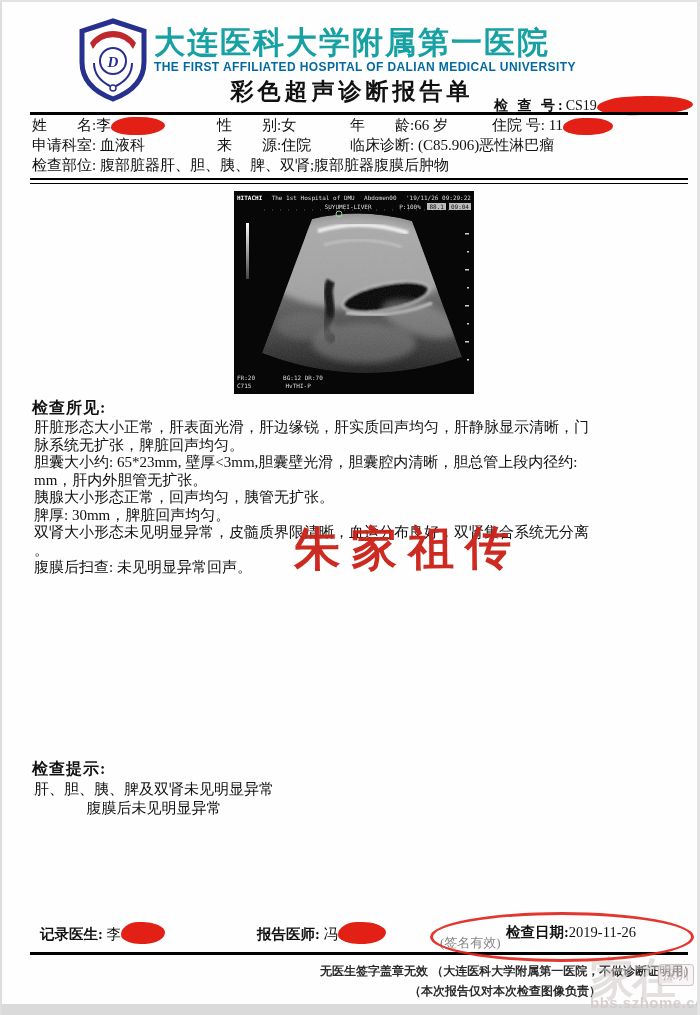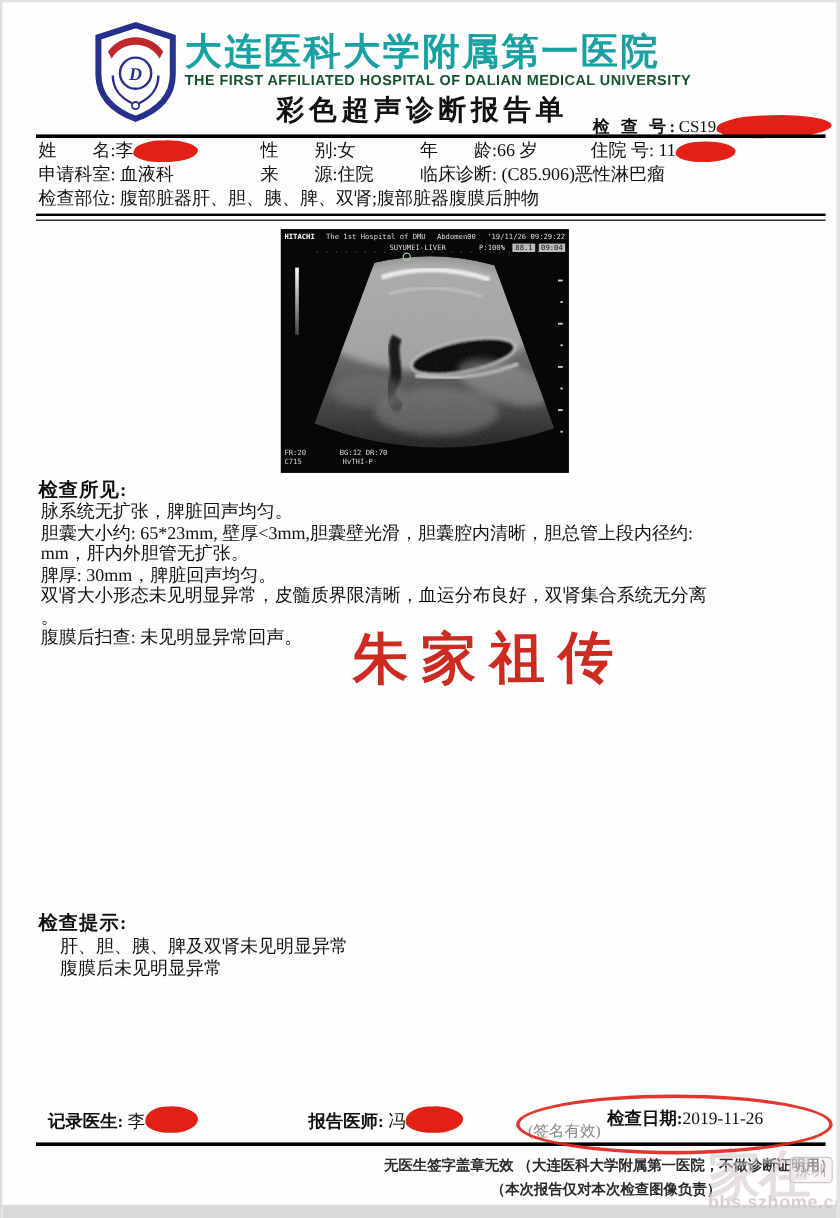--- a/index.html
+++ b/index.html
@@ -76,21 +76,21 @@
       <path d="M14 25 A28 28 0 0 1 60 25 L57 31 A23 23 0 0 0 17 31 Z" fill="#c0272d"></path>
       <circle cx="37" cy="43" r="13" fill="#fff" stroke="#28308e" stroke-width="2"></circle>
       <text x="37" y="49" font-size="15" font-style="italic" font-weight="bold" fill="#28308e" text-anchor="middle" font-family="serif">D</text>
       <path d="M18 45 C18 58 26 64 34 68" fill="none" stroke="#28308e" stroke-width="2"></path>
       <path d="M56 45 C56 58 48 64 40 68" fill="none" stroke="#28308e" stroke-width="2"></path>
       <circle cx="37" cy="70" r="3" fill="none" stroke="#28308e" stroke-width="1.5"></circle>
     </svg>
   </div>
 
   <div class="abs cn-name" style="color:#18a1a2">大连医科大学附属第一医院</div>
-  <div class="abs en-name" style="color:#14532d">THE FIRST AFFILIATED HOSPITAL OF DALIAN MEDICAL UNIVERSITY</div>
+  <div class="abs en-name" style="color:#0369a1">THE FIRST AFFILIATED HOSPITAL OF DALIAN MEDICAL UNIVERSITY</div>
   <div class="abs report-title">彩色超声诊断报告单</div>
   <div class="abs exam-no">
     <b>检 查 号:</b><span>CS19</span><span class="redact" style="width:94px;height:18px;"></span>
   </div>
 
   <div class="abs rule rule-1"></div>
 
   <div class="abs info" style="left:30px;top:114px;">
     <b>姓　　名:</b><span>李</span><span class="redact" style="width:52px;height:17px;"></span>
   </div>
@@ -194,33 +194,35 @@
       <span>BG:12 DR:70</span>
     </div>
     <div class="us-row us-b2">
       <span>C715</span>
       <span>HvTHI-P</span>
     </div>
   </div>
 
   <div class="abs sec-head" style="left:30px;top:396px;">检查所见:</div>
   <div class="abs body-lines" style="left:32px;top:417px;">
+    <div>肝脏形态大小正常，肝表面光滑，肝边缘锐，肝实质回声均匀，肝静脉显示清晰，门</div>
     <div>脉系统无扩张，脾脏回声均匀。</div>
     <div>胆囊大小约: 65*23mm, 壁厚&lt;3mm,胆囊壁光滑，胆囊腔内清晰，胆总管上段内径约:</div>
     <div>mm，肝内外胆管无扩张。</div>
+    <div>胰腺大小形态正常，回声均匀，胰管无扩张。</div>
     <div>脾厚: 30mm，脾脏回声均匀。</div>
     <div>双肾大小形态未见明显异常，皮髓质界限清晰，血运分布良好，双肾集合系统无分离</div>
     <div>。</div>
     <div>腹膜后扫查: 未见明显异常回声。</div>
   </div>
 
   <div class="abs wm-red">朱家祖传</div>
 
   <div class="abs sec-head" style="left:30px;top:757px;">检查提示:</div>
-  <div class="abs body-lines" style="left:48px;top:778px;line-height:18.5px;">
+  <div class="abs body-lines" style="left:32px;top:778px;line-height:18.5px;text-align:center;">
     <div>肝、胆、胰、脾及双肾未见明显异常</div>
     <div>腹膜后未见明显异常</div>
   </div>
 
   <div class="abs sig" style="left:38px;top:920px;">
     <b>记录医生:</b> <span>李</span><span class="redact" style="width:42px;height:21px;"></span>
   </div>
   <div class="abs sig" style="left:255px;top:920px;">
     <b>报告医师:</b> <span>冯</span><span class="redact" style="width:46px;height:21px;"></span>
   </div>

